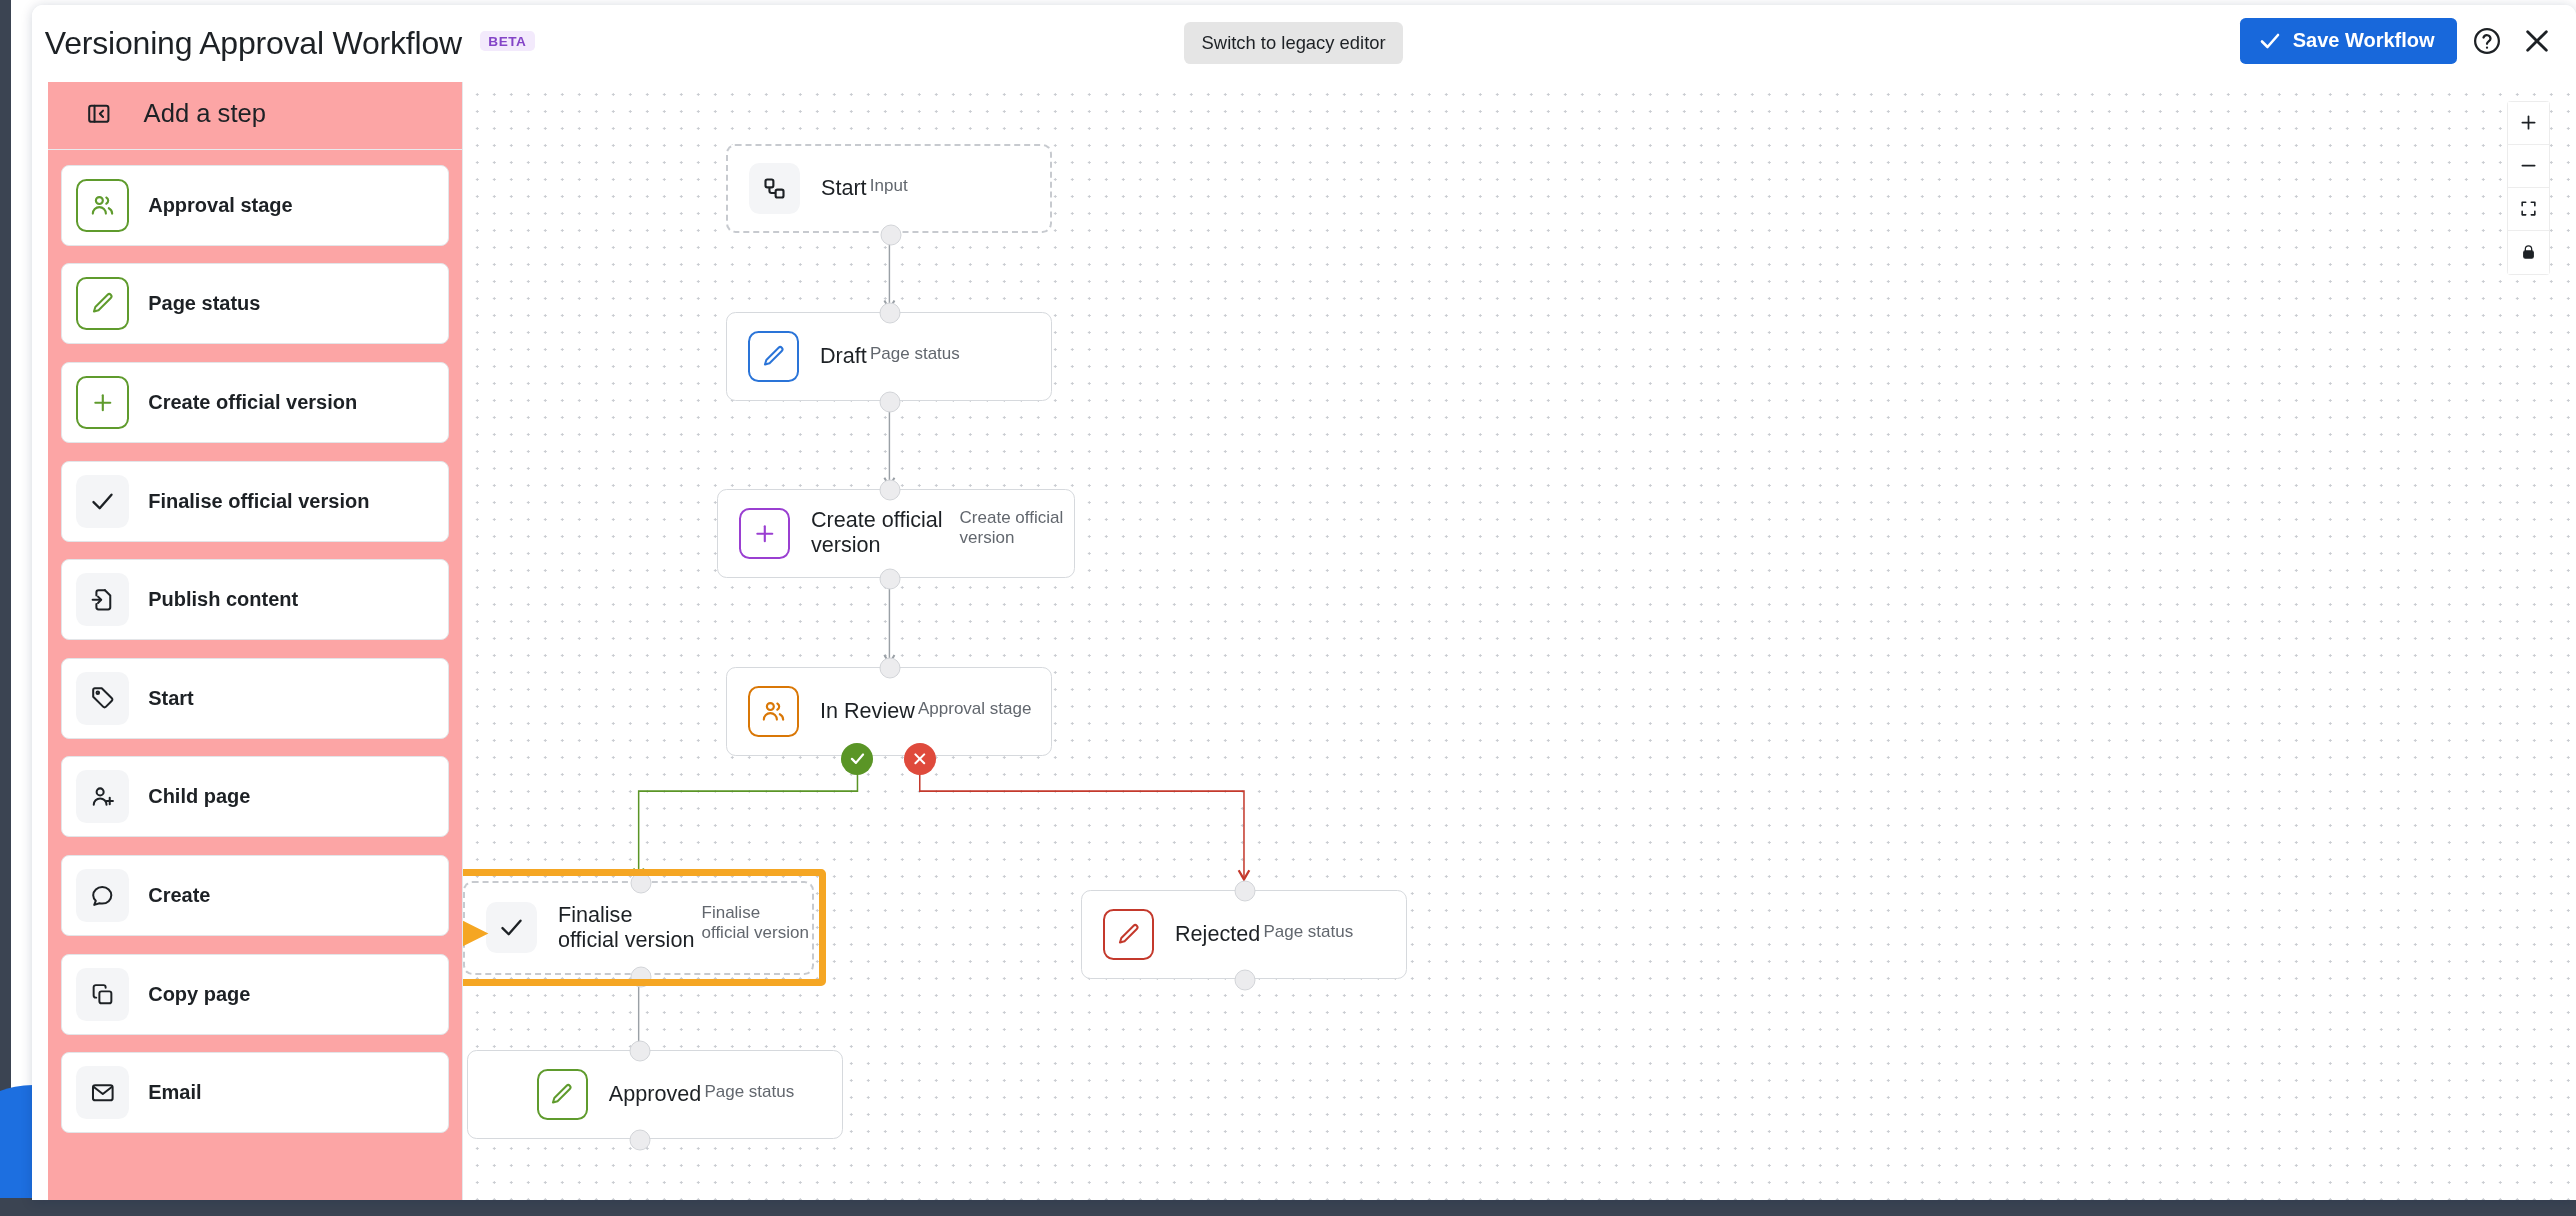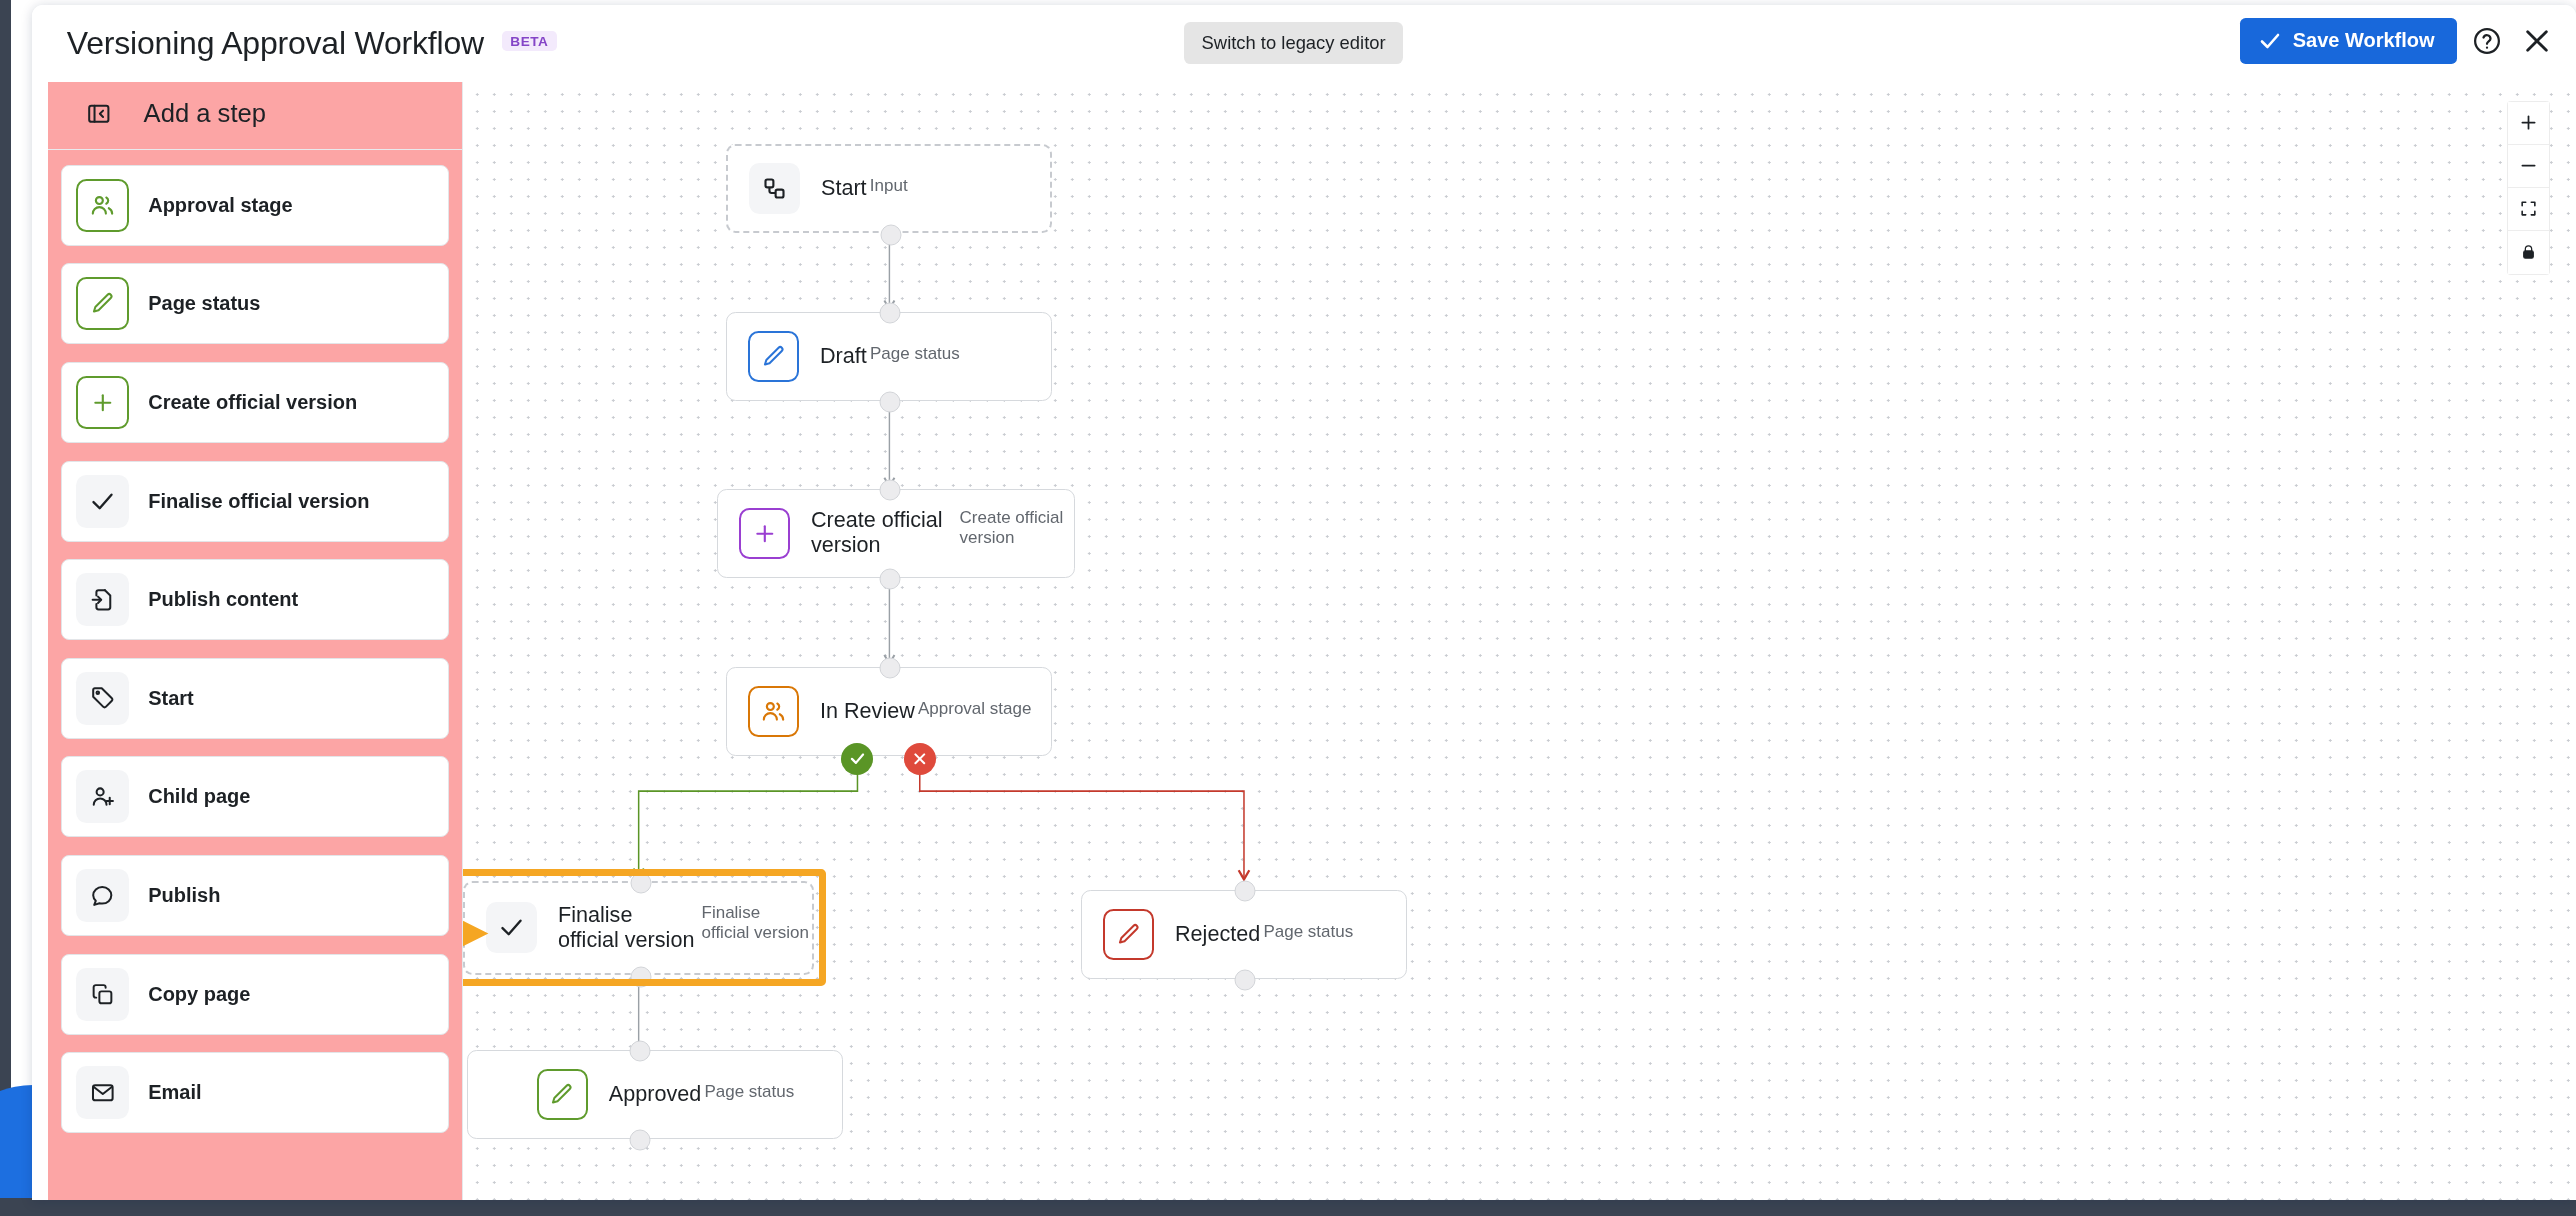--- a/index.html
+++ b/index.html
@@ -34,21 +34,21 @@
     overflow: hidden;
     box-shadow: 0 1.6px 11.2px rgba(9,30,66,.18);
   }
   
   #header {
     position: absolute; left: 0; top: 0; width: 2544px; height: 77px;
     background: #ffffff;
     display: flex; align-items: center;
     z-index: 40;
   }
-  #title-zone { display: flex; align-items: baseline; gap: 17.6px; padding-left: 12.8px; margin-left: 22px; }
+  #title-zone { display: flex; align-items: baseline; gap: 17.6px; padding-left: 12.8px; }
   #page-title { font-size: 32px; font-weight: 400; color: #1d2125; letter-spacing: -0.2px; }
   #beta-badge {
     background: #f3eafc; color: #8445c7; font-size: 13.6px; font-weight: 700;
     letter-spacing: 0.5px; padding: 3.2px 8.8px 2.4px; border-radius: 4.8px;
     position: relative; top: -8px;
   }
   #legacy-btn {
     position: absolute; left: 1152px; top: 17.6px;
     background: #e5e5e5; color: #1d2125;
     border: none; border-radius: 6.4px;
@@ -282,21 +282,21 @@
             </svg>
           </div>
           <span class="step-label">Child page</span>
         </div>
         <div class="step-card">
           <div class="step-icon-box plain">
             <svg width="25.6" height="25.6" viewBox="0 0 24 24" fill="none" stroke="#1d2125" stroke-width="1.9" stroke-linecap="round" stroke-linejoin="round">
               <path d="M20 11.5c0 4.3-3.8 7.8-8.5 7.8a9.6 9.6 0 0 1-2.6-.35L4 20.5l1.4-3.8A7.4 7.4 0 0 1 3 11.5C3 7.2 6.8 3.7 11.5 3.7S20 7.2 20 11.5z"></path>
             </svg>
           </div>
-          <span class="step-label">Publish</span>
+          <span class="step-label">Create</span>
         </div>
         <div class="step-card">
           <div class="step-icon-box plain">
             <svg width="25" height="25" viewBox="0 0 24 24" fill="none" stroke="#1d2125" stroke-width="1.9" stroke-linecap="round" stroke-linejoin="round">
               <rect x="9" y="9" width="11.5" height="11.5" rx="2"></rect>
               <path d="M15 5.5V5a2 2 0 0 0-2-2H5.5a2 2 0 0 0-2 2V13a2 2 0 0 0 2 2H6"></path>
             </svg>
           </div>
           <span class="step-label">Copy page</span>
         </div>

